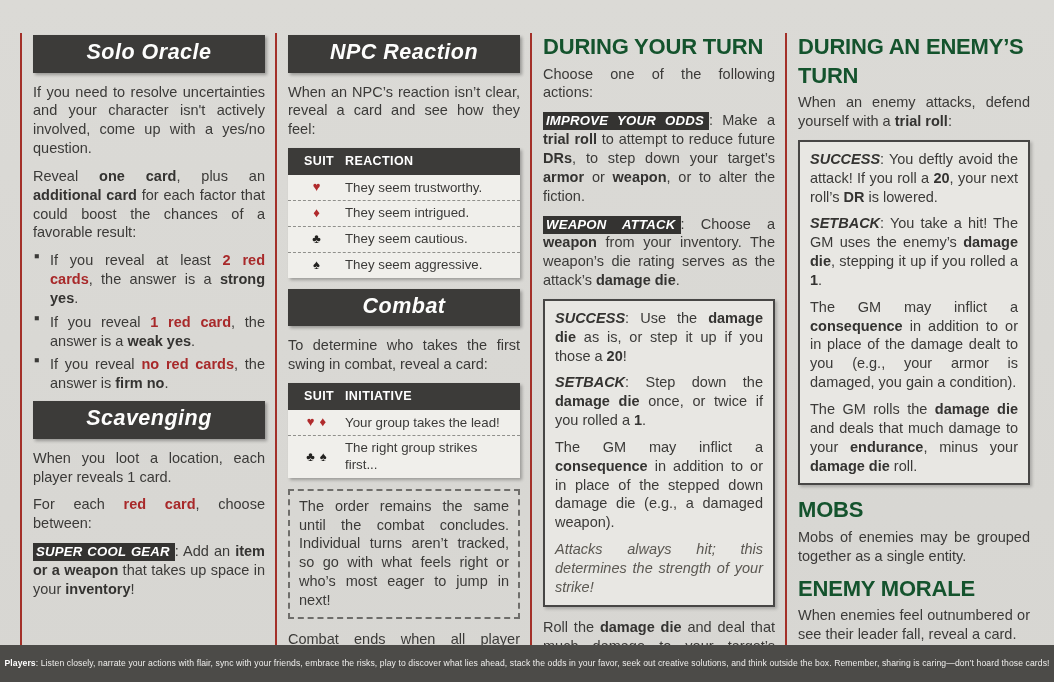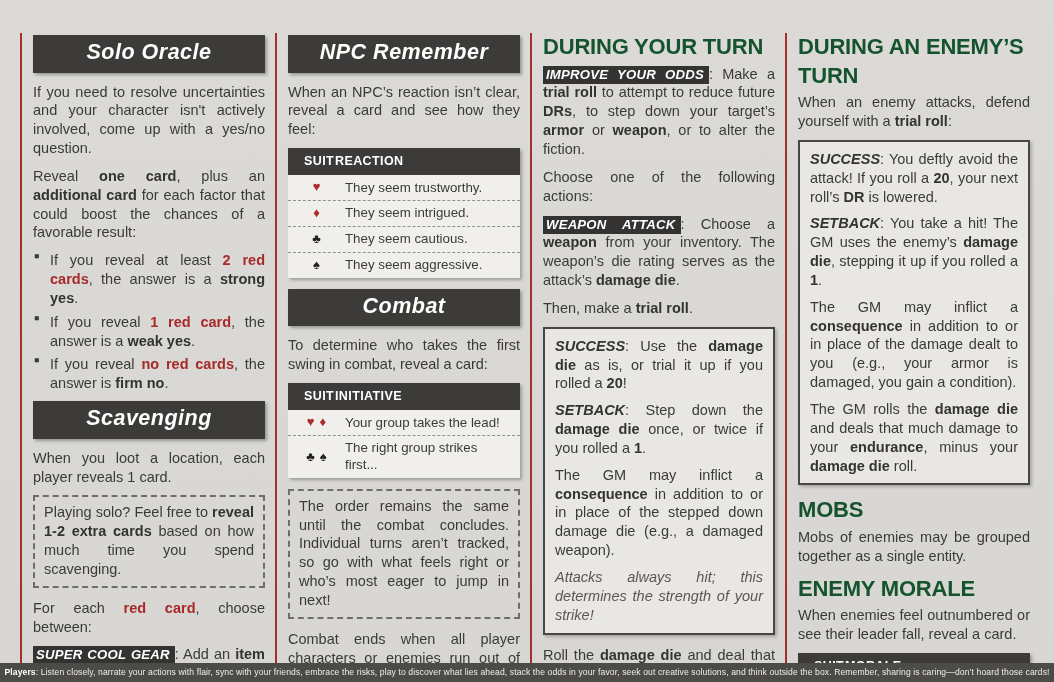--- a/index.html
+++ b/index.html
@@ -39,59 +39,56 @@
 
   .solid-box { border: 2px solid #474645; background: #e8e7e3; padding: 8px 10px; margin: 2px 0 11px; box-shadow: 2px 2px 3px rgba(0,0,0,.22); }
   .solid-box p { margin: 0 0 8px; }
   .solid-box p:last-child { margin: 0; }
   .em-note { font-style: italic; color: #5b5852; }
 
   .subhead { font-weight: 700; font-size: 22px; color: #14532d; letter-spacing: -0.2px; margin: 0 0 3px; text-align: left; }
 
   .card-table { margin: 0 0 11px; box-shadow: 2px 2px 3px rgba(0,0,0,.28); }
   .t-head { display: flex; background: #3c3b39; color: #ffffff; font-weight: 700; font-size: 12.5px; letter-spacing: .4px; padding: 5px 0 6px; }
-  .h-suit { width: 47px; padding-left: 16px; }
+  .h-suit { width: 57px; padding-left: 16px; }
   .t-row { display: flex; align-items: center; background: #f0efeb; padding: 3px 0 4px; border-bottom: 1px dashed #90908c; font-size: 13.3px; }
   .t-row:last-child { border-bottom: none; }
   .t-suit { width: 57px; text-align: center; color: #232220; }
   .suit { font-size: 13px; }
   .suit + .suit { margin-left: 5px; }
   .r-suit { color: #b02a2c; }
   .t-text { flex: 1; padding-right: 10px; }
 
-  .footer { position: absolute; left: 0; bottom: 0; width: 100%; height: 19px; background: #4c4b48; color: #efeeec; display: flex; align-items: center; justify-content: center; }
+  .footer { position: absolute; left: 0; bottom: 0; width: 100%; height: 37px; background: #4c4b48; color: #efeeec; display: flex; align-items: center; justify-content: center; }
   .footer p { margin: 0; font-size: 8.6px; white-space: nowrap; letter-spacing: .1px; text-align: center; }
   .footer .b { color: #ffffff; }
 </style>
 </head>
 <body>
 
 <div class="cols">
 
   <section class="col">
     <h2 class="banner">Solo Oracle</h2>
     <p><span>If you need to resolve uncertainties and your character isn't actively involved, come up with a yes/no question.</span></p>
     <p><span>Reveal </span><span class="b">one card</span><span>, plus an </span><span class="b">additional card</span><span> for each factor that could boost the chances of a favorable result:</span></p>
     <ul class="bullets">
       <li><span>If you reveal at least </span><span class="b r">2 red cards</span><span>, the answer is a </span><span class="b">strong yes</span><span>.</span></li>
       <li><span>If you reveal </span><span class="b r">1 red card</span><span>, the answer is a </span><span class="b">weak yes</span><span>.</span></li>
       <li><span>If you reveal </span><span class="b r">no red cards</span><span>, the answer is </span><span class="b">firm no</span><span>.</span></li>
     </ul>
     <h2 class="banner">Scavenging</h2>
     <p><span>When you loot a location, each player reveals 1 card.</span></p>
-    <div class="dashed-box">
-      <p><span>Playing solo? Feel free to </span><span class="b">reveal 1-2 extra cards</span><span> based on how much time you spend scavenging.</span></p>
-    </div>
     <p><span>For each </span><span class="b r">red card</span><span>, choose between:</span></p>
     <p><span class="chip">SUPER COOL GEAR</span><span>: Add an </span><span class="b">item or a weapon</span><span> that takes up space in your </span><span class="b">inventory</span><span>!</span></p>
 
   </section>
 
   <section class="col">
-    <h2 class="banner">NPC Remember</h2>
+    <h2 class="banner">NPC Reaction</h2>
     <p><span>When an NPC’s reaction isn’t clear, reveal a card and see how they feel:</span></p>
     <div class="card-table">
         <div class="t-head">
           <span class="h-suit">SUIT</span>
           <span class="h-label">REACTION</span>
         </div>
         <div class="t-row">
           <span class="t-suit"><span class="suit r-suit">♥</span></span>
           <span class="t-text">They seem trustworthy.</span>
         </div>
@@ -126,26 +123,25 @@
       </div>
     <div class="dashed-box">
       <p><span>The order remains the same until the combat concludes. Individual turns aren’t tracked, so go with what feels right or who’s most eager to jump in next!</span></p>
     </div>
     <p><span>Combat ends when all player characters or enemies run out of </span><span class="b">endurance</span><span>, or if one side chooses to withdraw (see Enemy Morale).</span></p>
 
   </section>
 
   <section class="col">
     <h3 class="subhead">DURING YOUR TURN</h3>
+    <p><span>Choose one of the following actions:</span></p>
     <p><span class="chip">IMPROVE YOUR ODDS</span><span>: Make a </span><span class="b">trial roll</span><span> to attempt to reduce future </span><span class="b">DRs</span><span>, to step down your target’s </span><span class="b">armor</span><span> or </span><span class="b">weapon</span><span>, or to alter the fiction.</span></p>
-    <p><span>Choose one of the following actions:</span></p>
     <p><span class="chip">WEAPON ATTACK</span><span>: Choose a </span><span class="b">weapon</span><span> from your inventory. The weapon’s die rating serves as the attack’s </span><span class="b">damage die</span><span>.</span></p>
-    <p><span>Then, make a </span><span class="b">trial roll</span><span>.</span></p>
     <div class="solid-box">
-      <p><span class="b i">SUCCESS</span><span>: Use the </span><span class="b">damage die</span><span> as is, or trial it up if you rolled a </span><span class="b">20</span><span>!</span></p>
+      <p><span class="b i">SUCCESS</span><span>: Use the </span><span class="b">damage die</span><span> as is, or step it up if you those a </span><span class="b">20</span><span>!</span></p>
       <p><span class="b i">SETBACK</span><span>: Step down the </span><span class="b">damage die</span><span> once, or twice if you rolled a </span><span class="b">1</span><span>.</span></p>
       <p><span>The GM may inflict a </span><span class="b">consequence</span><span> in addition to or in place of the stepped down damage die (e.g., a damaged weapon).</span></p>
       <p class="em-note"><span>Attacks always hit; this determines the strength of your strike!</span></p>
     </div>
     <p><span>Roll the </span><span class="b">damage die</span><span> and deal that much damage to your target’s </span><span class="b">endurance</span><span>, minus their </span><span class="b">armor roll</span><span>.</span></p>
 
   </section>
 
   <section class="col">
     <h3 class="subhead">DURING AN ENEMY’S TURN</h3>

